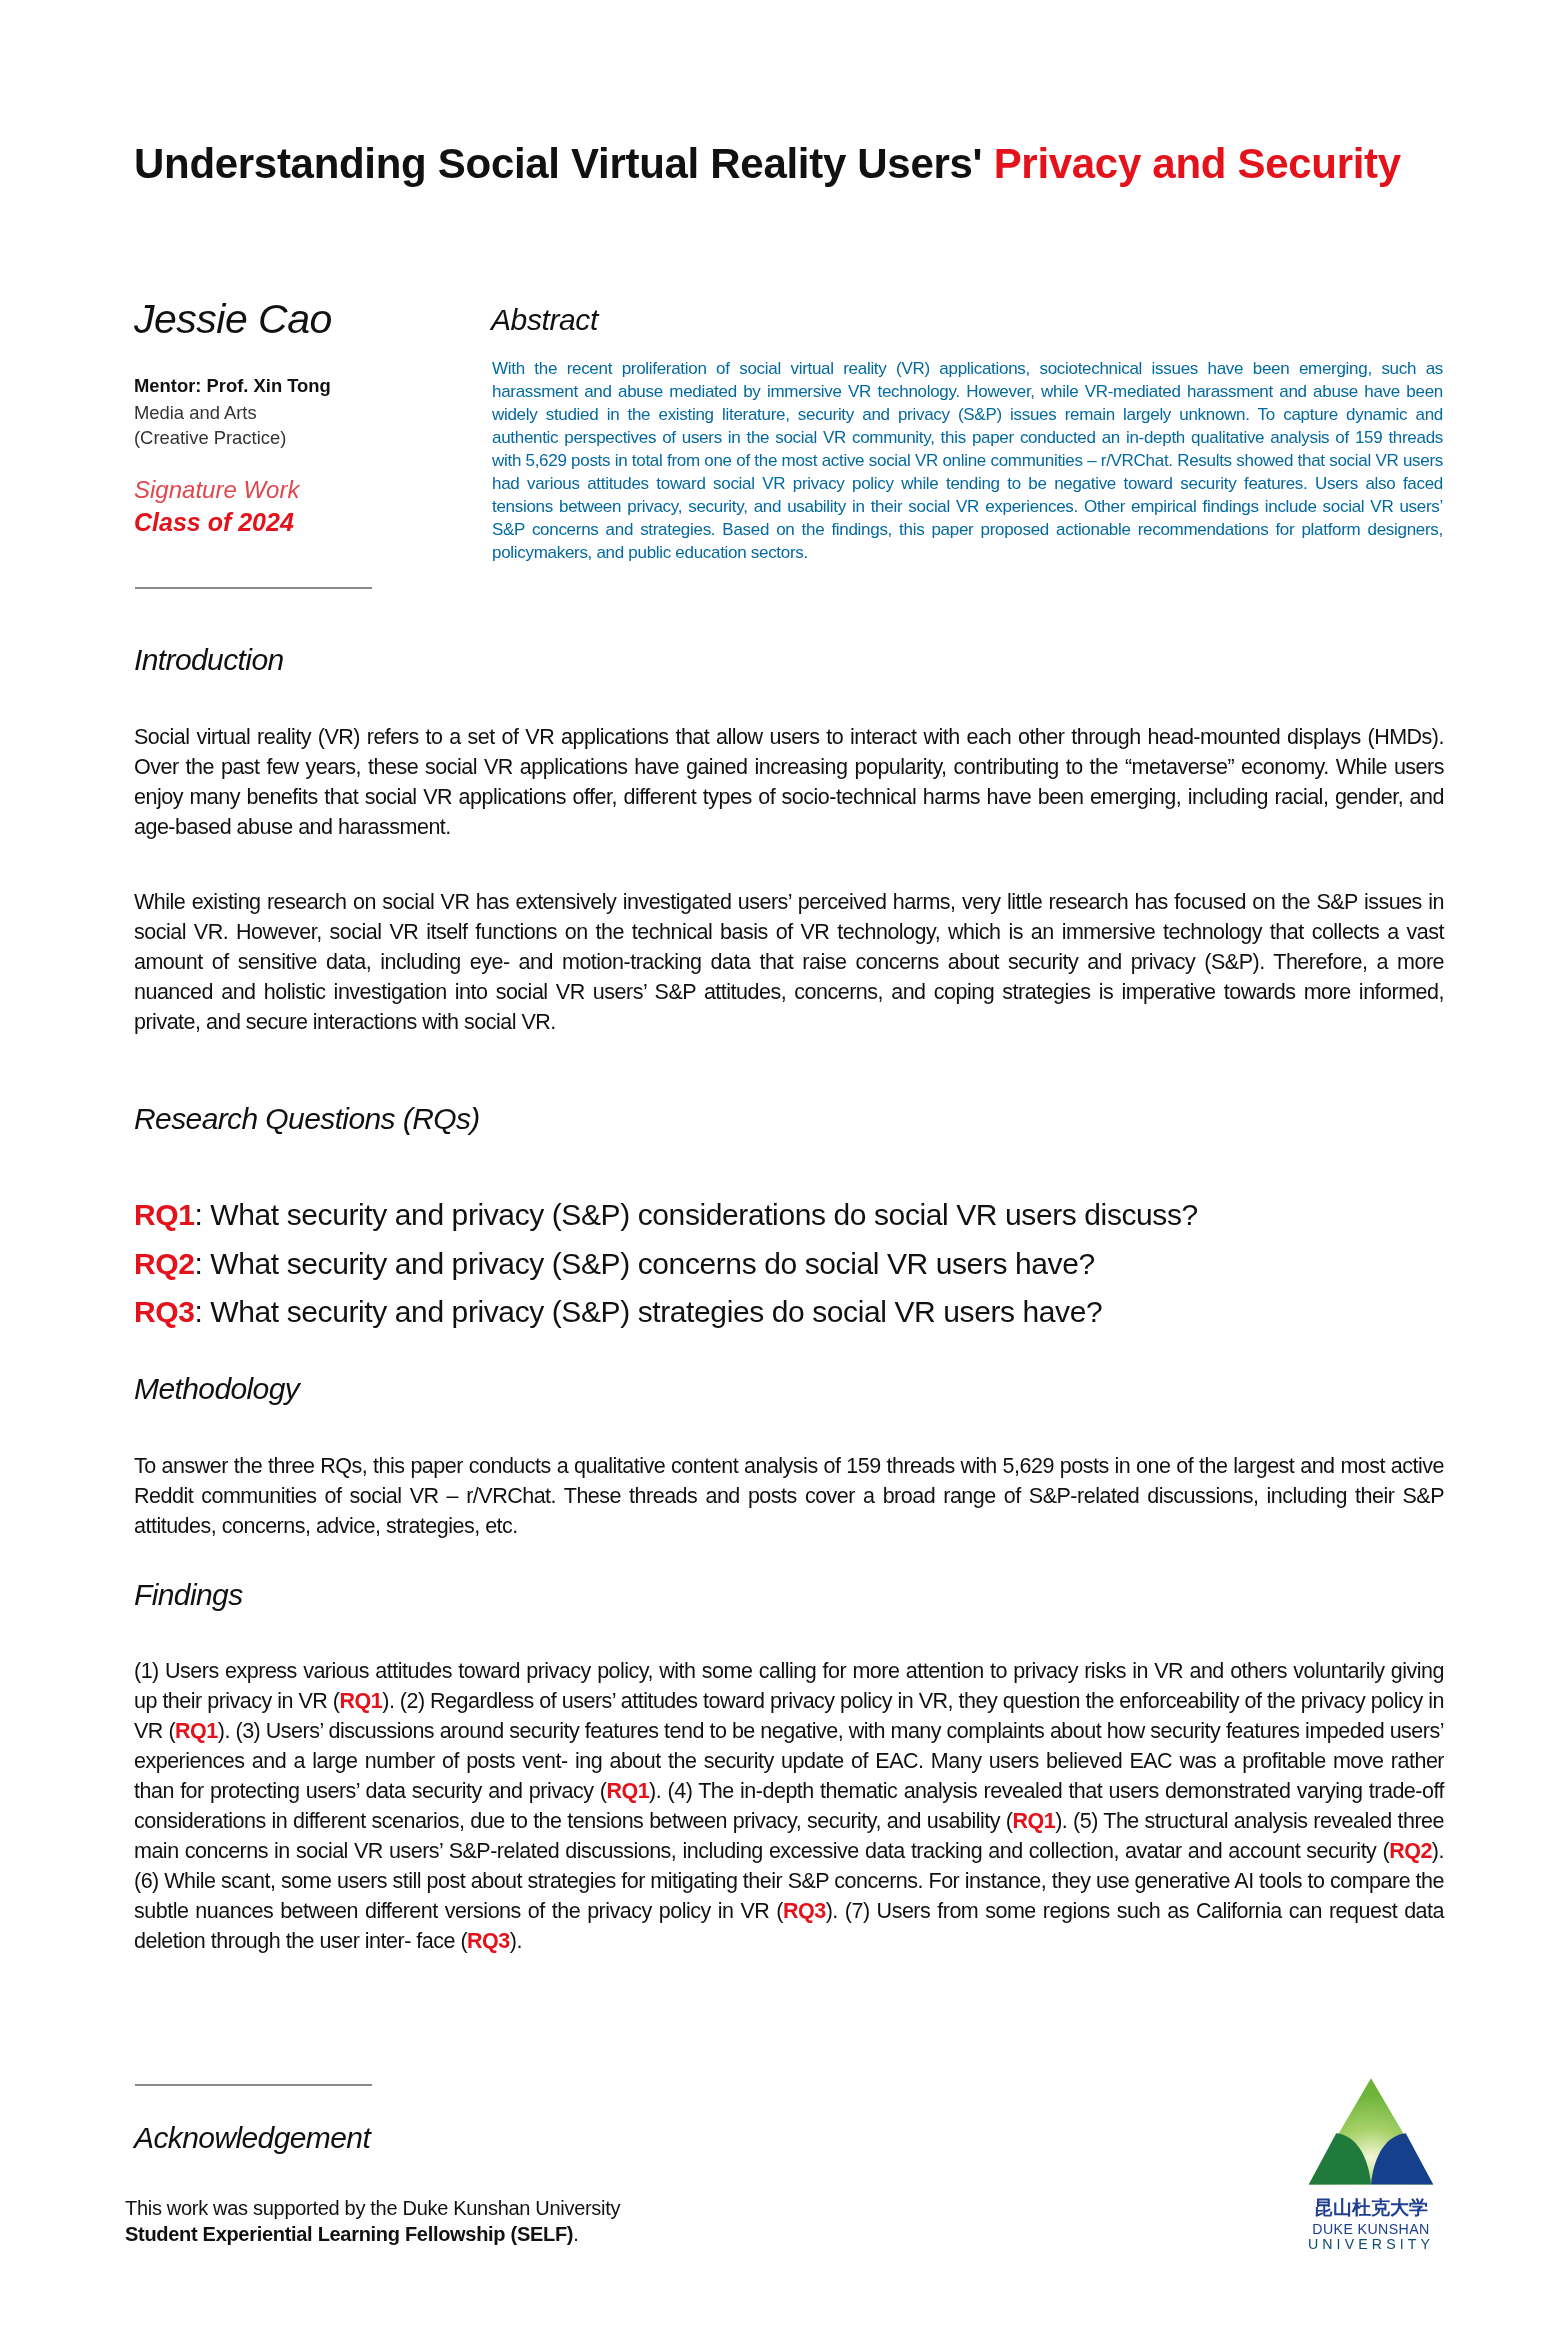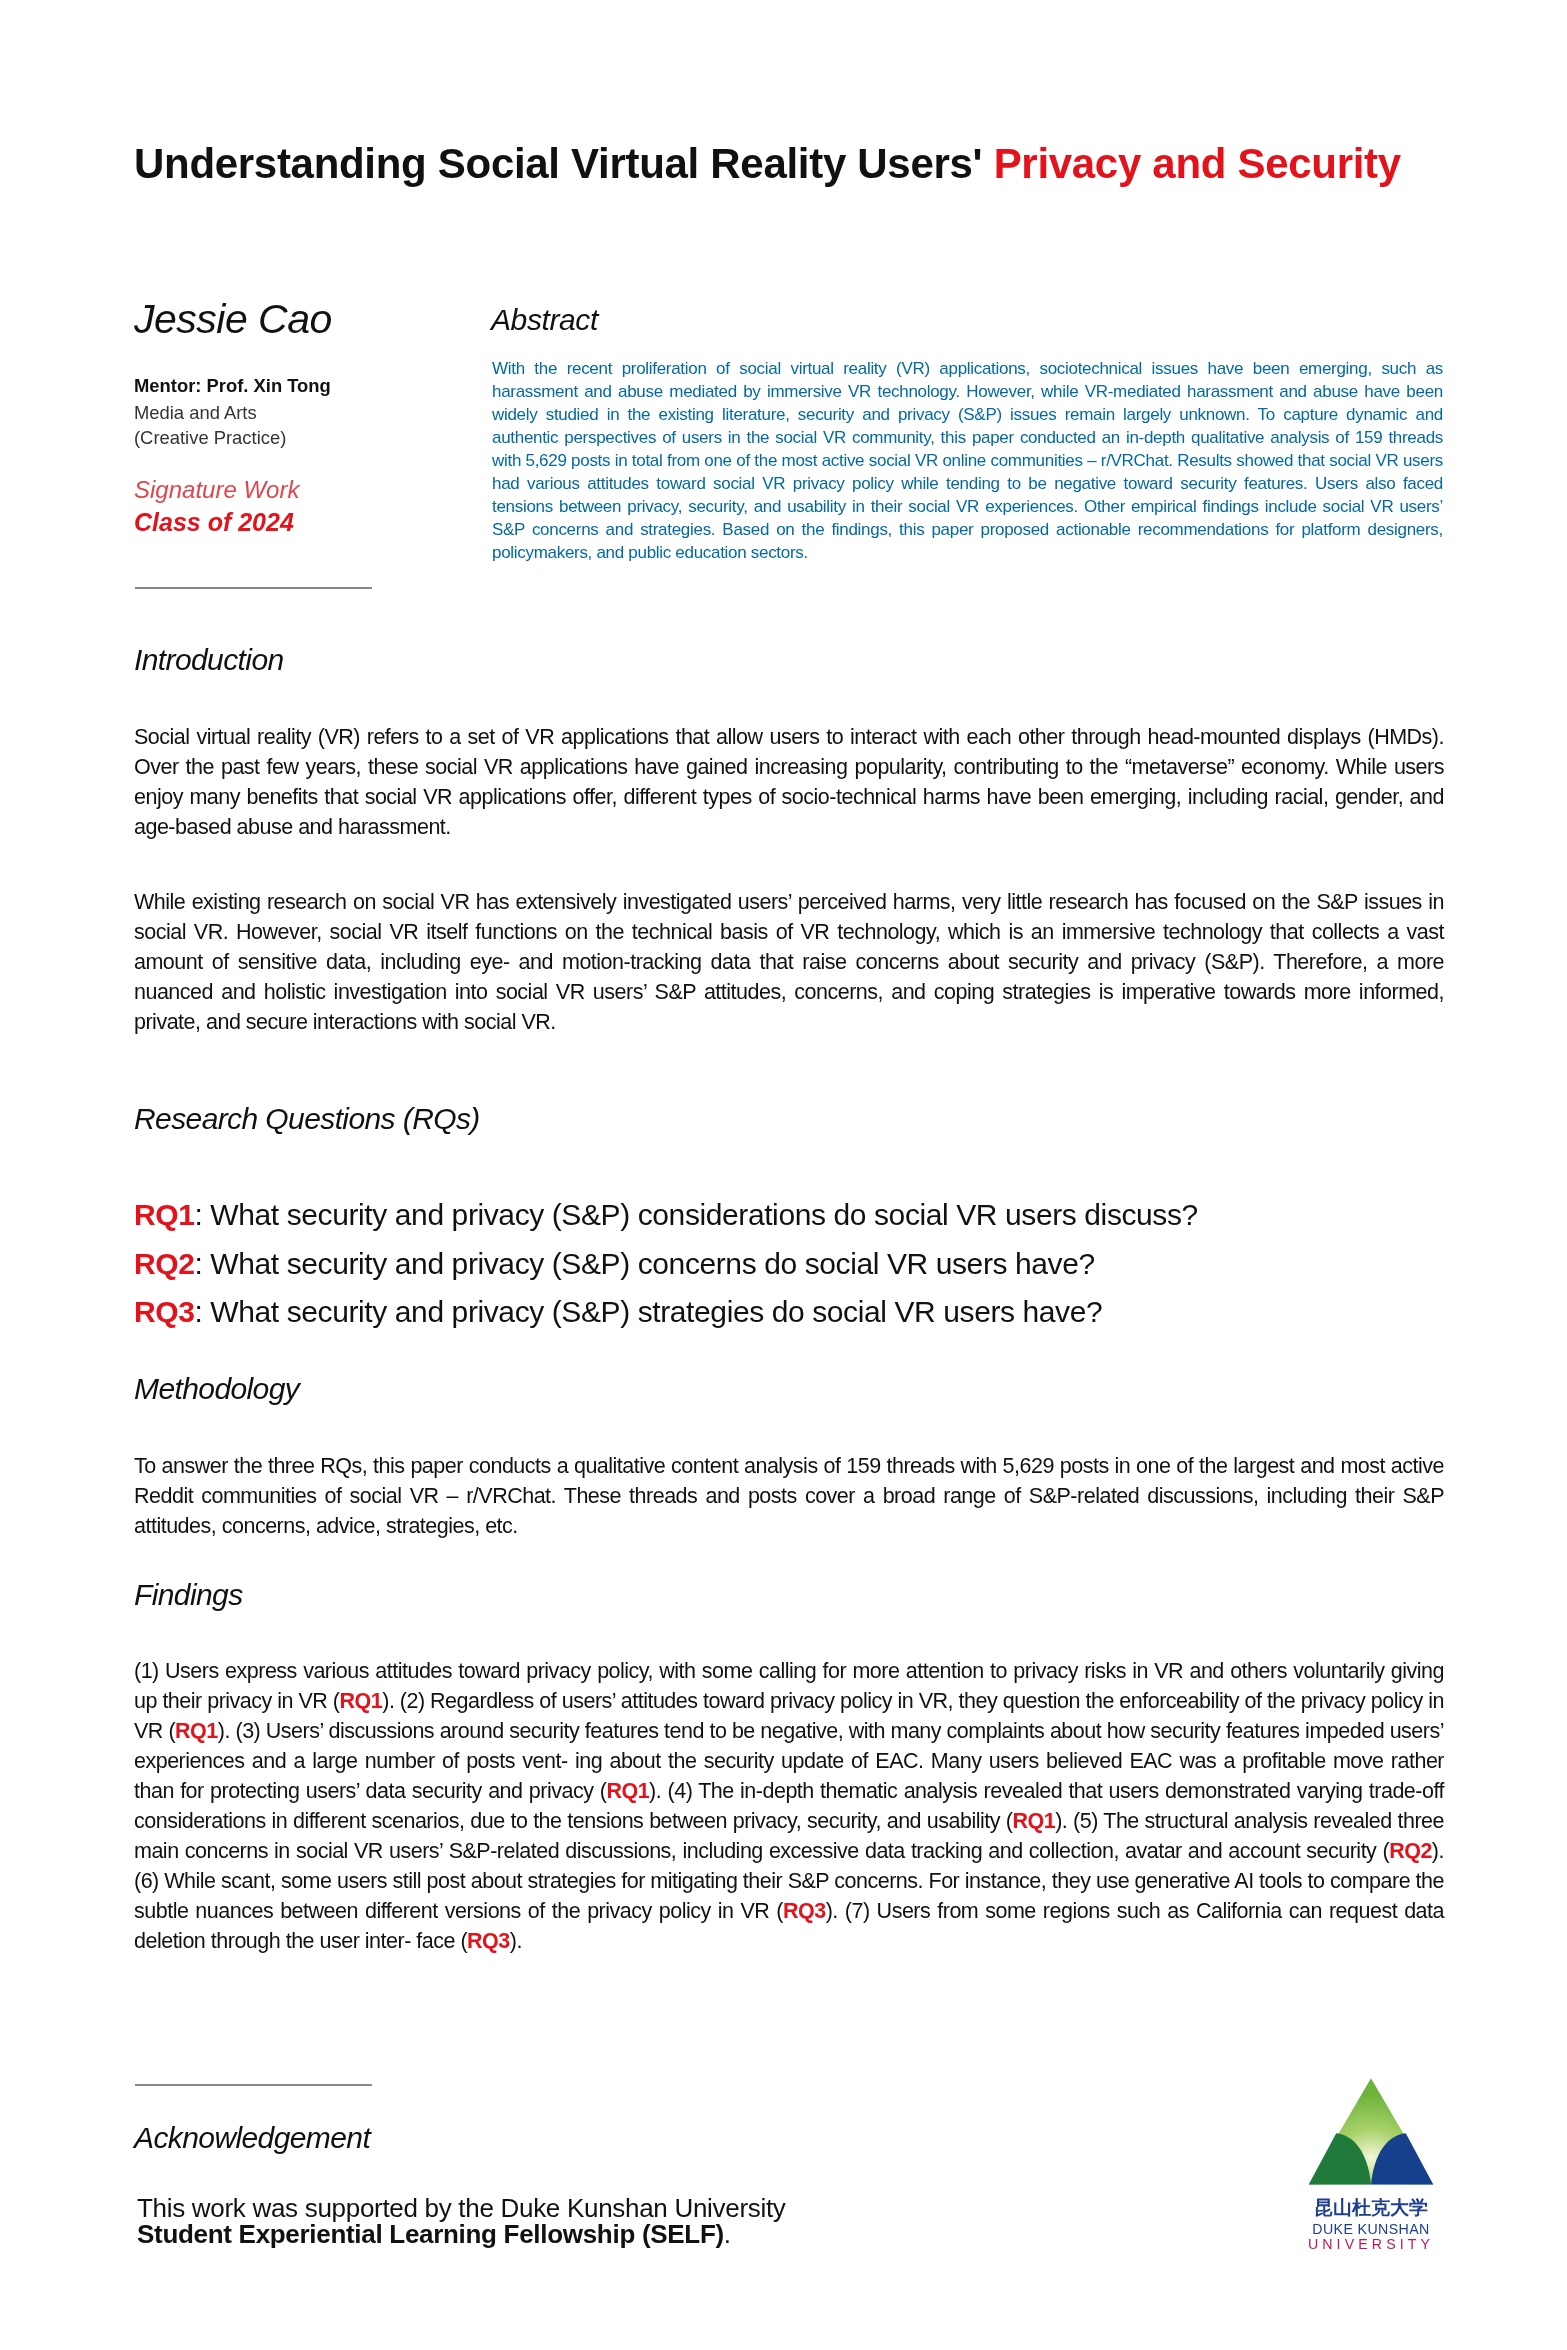--- a/index.html
+++ b/index.html
@@ -32,28 +32,28 @@
       letter-spacing: -0.3px;
     }
     .h2 { left: 134px; font-size: 30px; font-style: italic; letter-spacing: -0.6px; }
     .para {
       left: 134px; width: 1310px; font-size: 21.5px; line-height: 30px;
       text-align: justify; color: #111; letter-spacing: -0.5px;
     }
     .rq { left: 134px; font-size: 30px; line-height: 49px; letter-spacing: -0.4px; }
     .rq b { font-weight: bold; color: #e3121b; }
     .rqref { color: #e3121b; font-weight: bold; }
-    .ack-body { left: 137px; top: 2195px; font-size: 26px; line-height: 26px; letter-spacing: -0.3px; }
+    .ack-body { left: 125px; top: 2195px; font-size: 20px; line-height: 26px; letter-spacing: -0.3px; }
     .logo { left: 1302px; top: 2071px; width: 138px; height: 202px; }
     .logo-cn { position: absolute; left: 0; top: 124px; width: 138px; text-align: center;
       font-family: "DejaVu Serif", serif; font-size: 19px; font-weight: bold; color: #1f3f8f; letter-spacing: 0px; }
     .logo-en1 { position: absolute; left: 0; top: 150px; width: 138px; text-align: center;
       font-size: 14.2px; color: #1f3f8f; letter-spacing: 0.4px; }
     .logo-en2 { position: absolute; left: 0; top: 165px; width: 138px; text-align: center;
-      font-size: 14.2px; color: #be185d; letter-spacing: 4.1px; }
+      font-size: 14.2px; color: #0c4a6e; letter-spacing: 4.1px; }
   </style>
 </head>
 <body>
 
 <div class="abs title">
   <span>Understanding Social Virtual Reality Users'</span>
   <span class="red">Privacy and Security</span>
   <br>
 </div>
 

